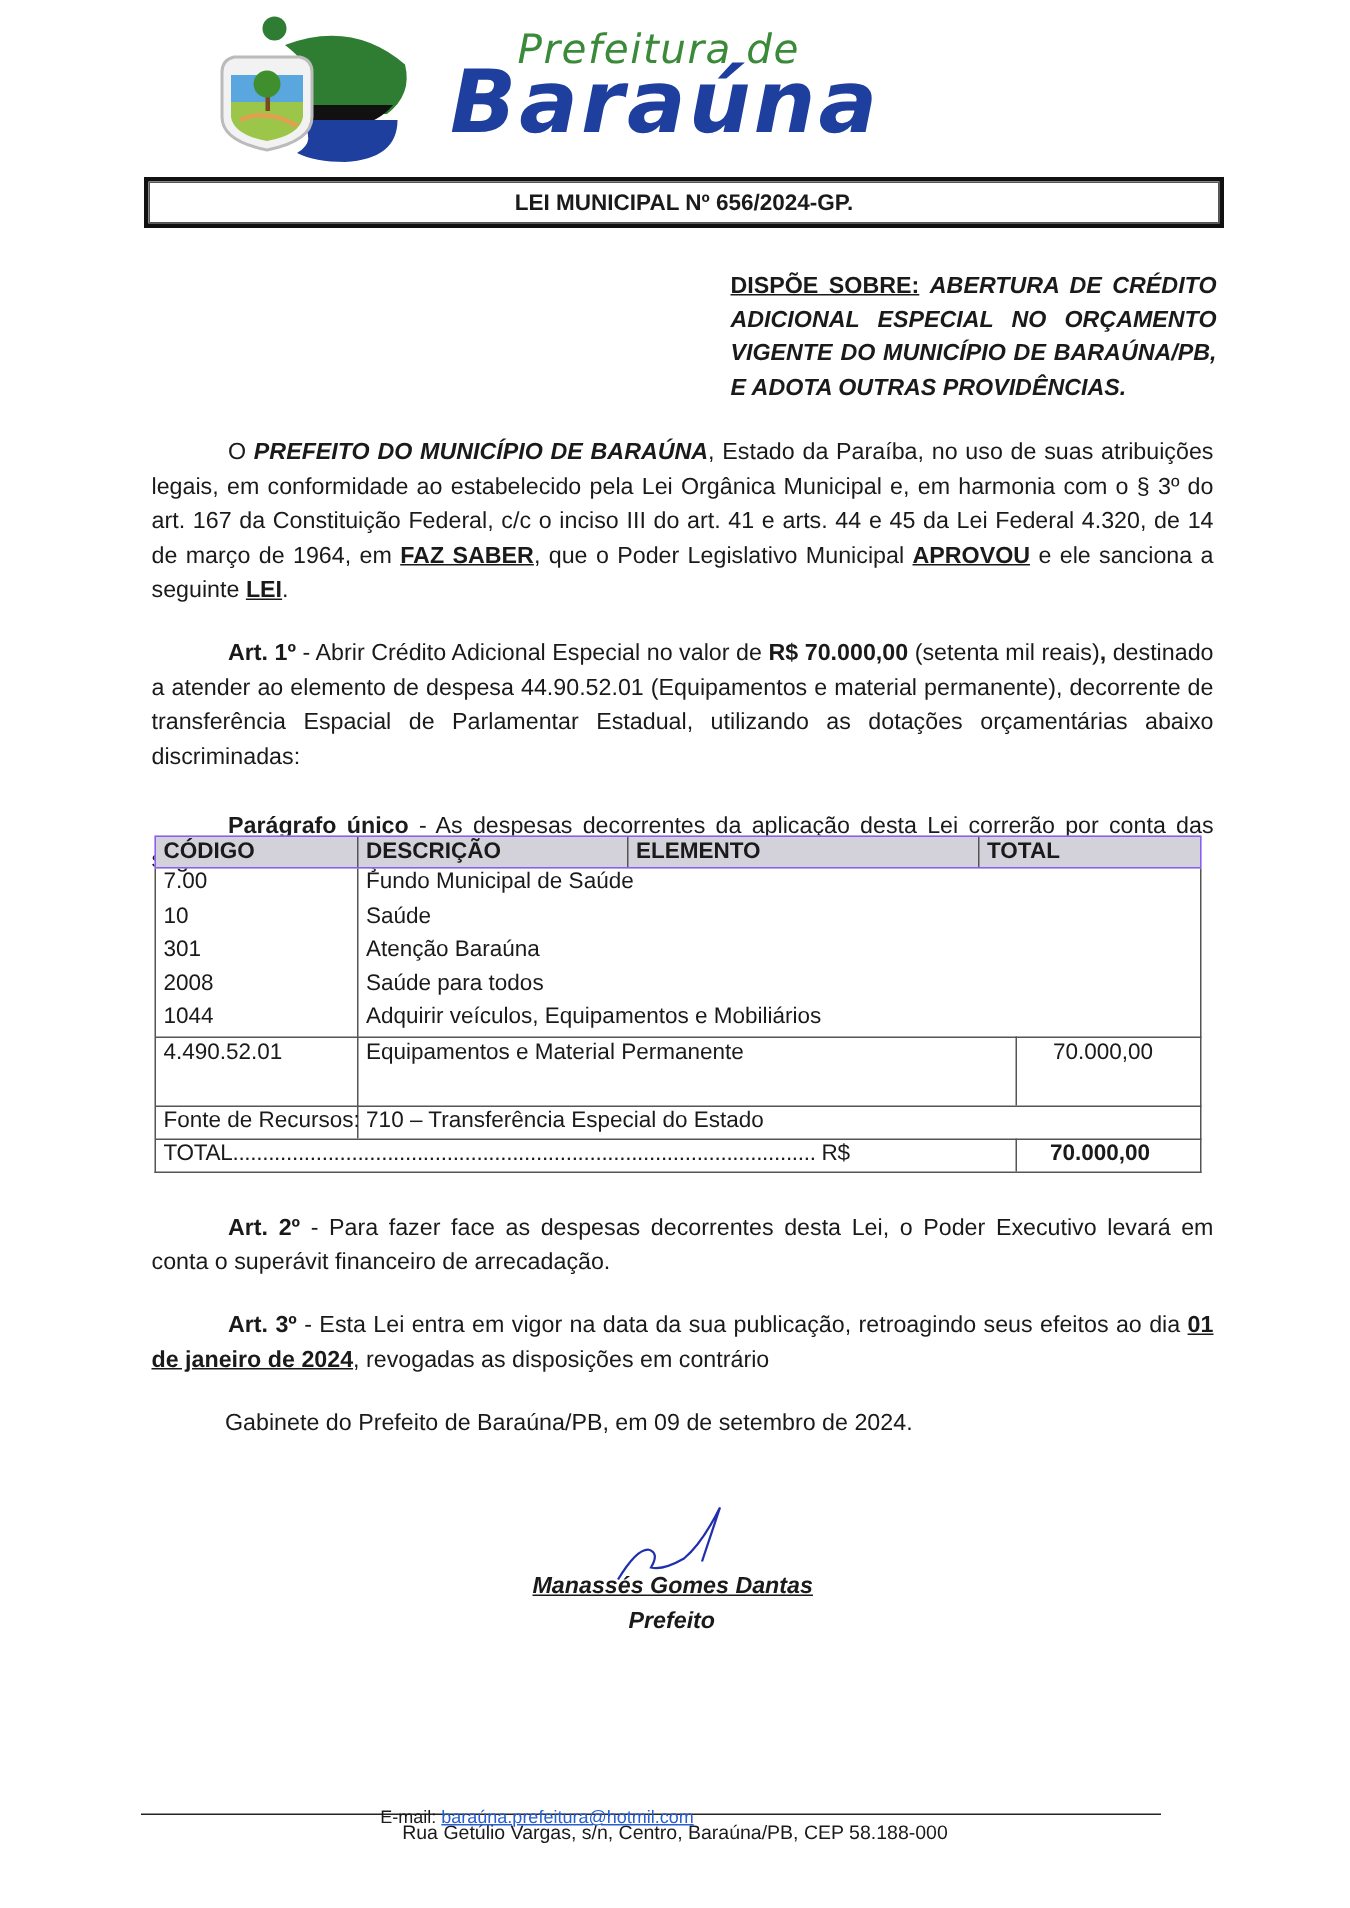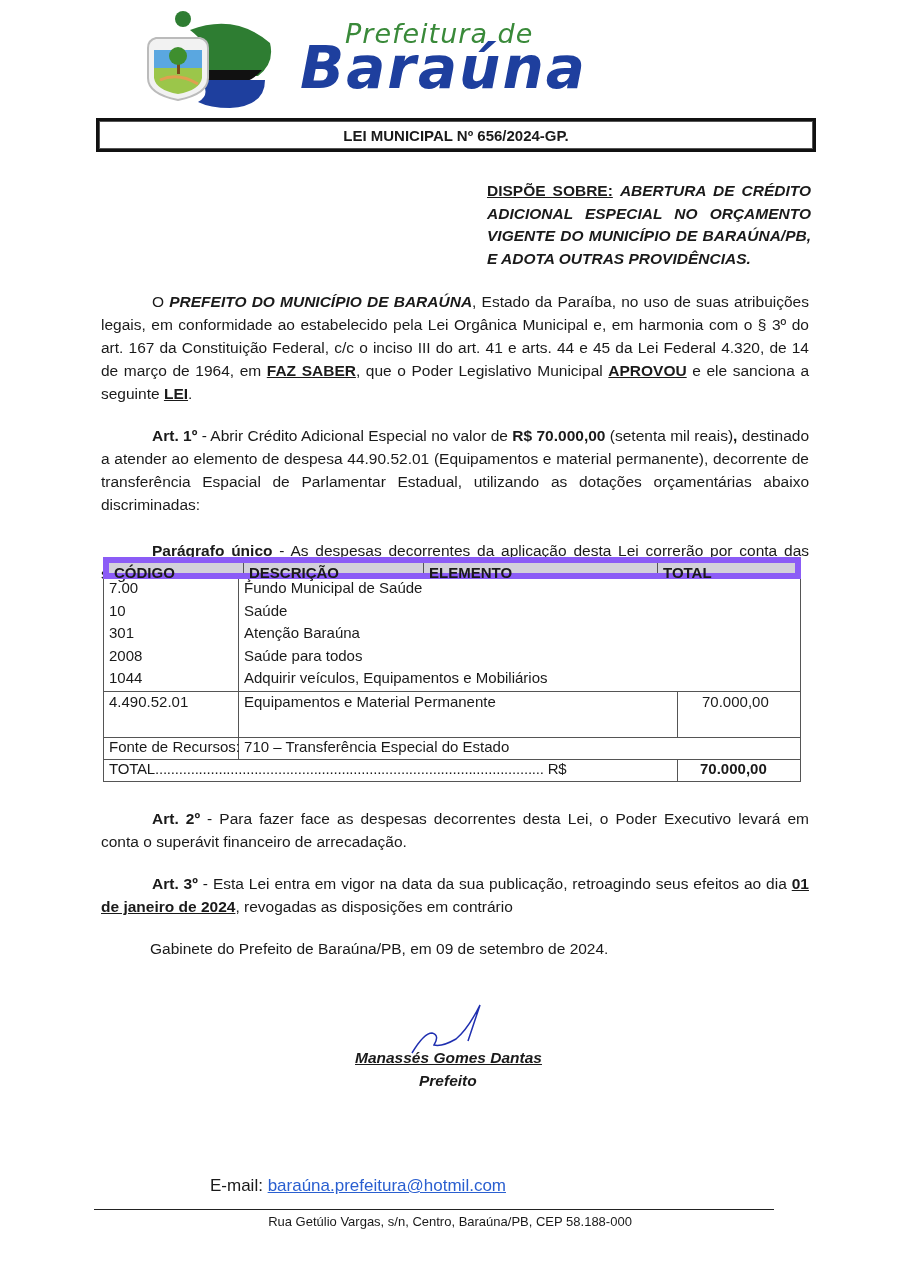--- a/index.html
+++ b/index.html
@@ -31,39 +31,39 @@
 
   p.body { position: absolute; margin: 0; font-size: 15.5px; line-height: 23px; text-align: justify;
            left: 101px; width: 708px; }
   .indent { display: inline-block; width: 51px; }
   .u { text-decoration: underline; margin-top: 39px; }
   b { font-weight: bold; }
 
   
   .tbl { left: 103px; top: 557px; width: 699px; }
   .tbl-head { position: absolute; left: 0; top: 0; width: 698px; height: 22px; background: #d3d1da;
-              border: 6px solid #8b5cf6; box-sizing: border-box; font-weight: bold; font-size: 15px; }
+              border: 1px solid #8b5cf6; box-sizing: border-box; font-weight: bold; font-size: 15px; }
   .tbl-head .c { position: absolute; top: 1px; }
   .tbl-head .v { position: absolute; top: 0; bottom: 0; border-left: 1px solid #555; }
   .tbl-body { position: absolute; left: 0; top: 22px; width: 698px; height: 203px;
               border: 1px solid #555; border-top: none; box-sizing: border-box; font-size: 15px; }
   .row { position: absolute; left: 0; height: 22px; }
   .row .code { position: absolute; left: 5px; top: 0; }
   .row .desc { position: absolute; left: 140px; top: 0; white-space: nowrap; }
   .vline { position: absolute; border-left: 1px solid #555; }
   .hline { position: absolute; border-top: 1px solid #555; }
   .tot { position: absolute; white-space: nowrap; }
 
   
   .sig-name { left: 355px; top: 1049px; font-size: 15.5px; font-weight: bold; font-style: italic; text-decoration: underline; }
   .sig-role { left: 419px; top: 1072px; font-size: 15.5px; font-weight: bold; font-style: italic; }
 
   .foot-line { left: 94px; top: 1209px; width: 680px; border-top: 1.5px solid #222; }
   .foot-addr { left: 0; width: 900px; top: 1214px; text-align: center; font-size: 13px; }
-  .foot-mail { left: 0; width: 716px; top: 1176px; text-align: center; font-size: 17px; }
+  .foot-mail { left: 0; width: 716px; top: 1204px; text-align: center; font-size: 12px; }
   .foot-mail a { color: #2a5fd0; text-decoration: underline; }
 </style>
 </head>
 <body>
 
 <div class="abs logo">
   <svg class="abs logo-emblem" viewBox="0 0 140 100" width="140" height="100">
     <circle cx="43" cy="11" r="8" fill="#2e7d32"></circle>
     <path d="M50 22 Q 95 5 130 35 Q 135 55 118 68 L 60 68 Q 80 45 50 22 Z" fill="#2e7d32"></path>
     <path d="M62 62 L 122 62 Q 112 74 96 76 L 62 74 Z" fill="#111"></path>

